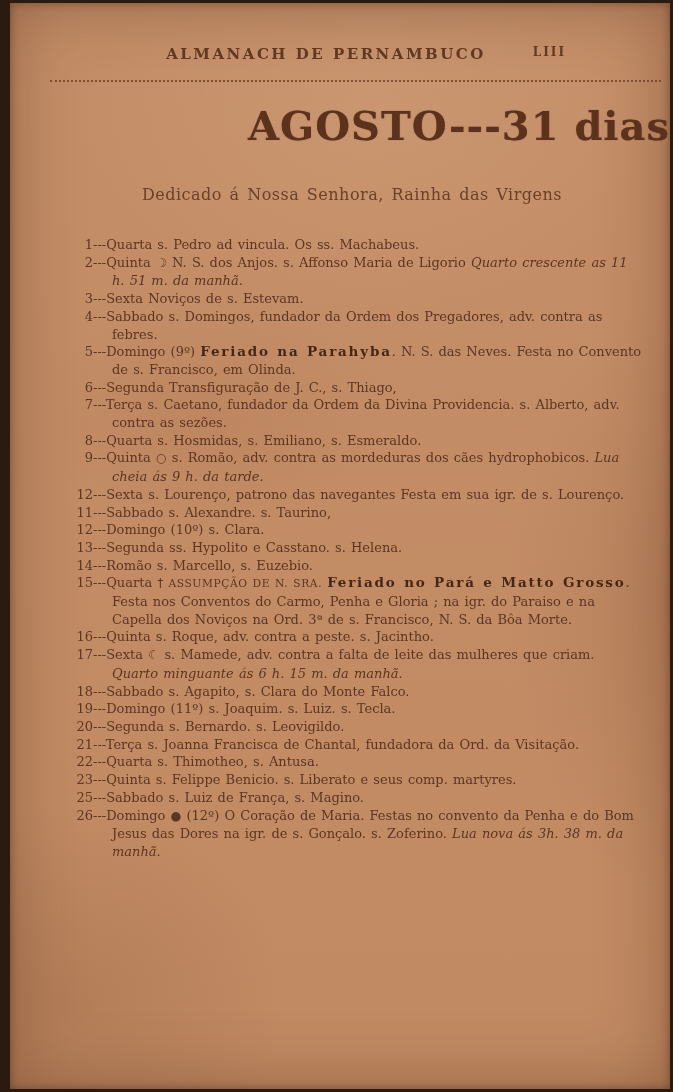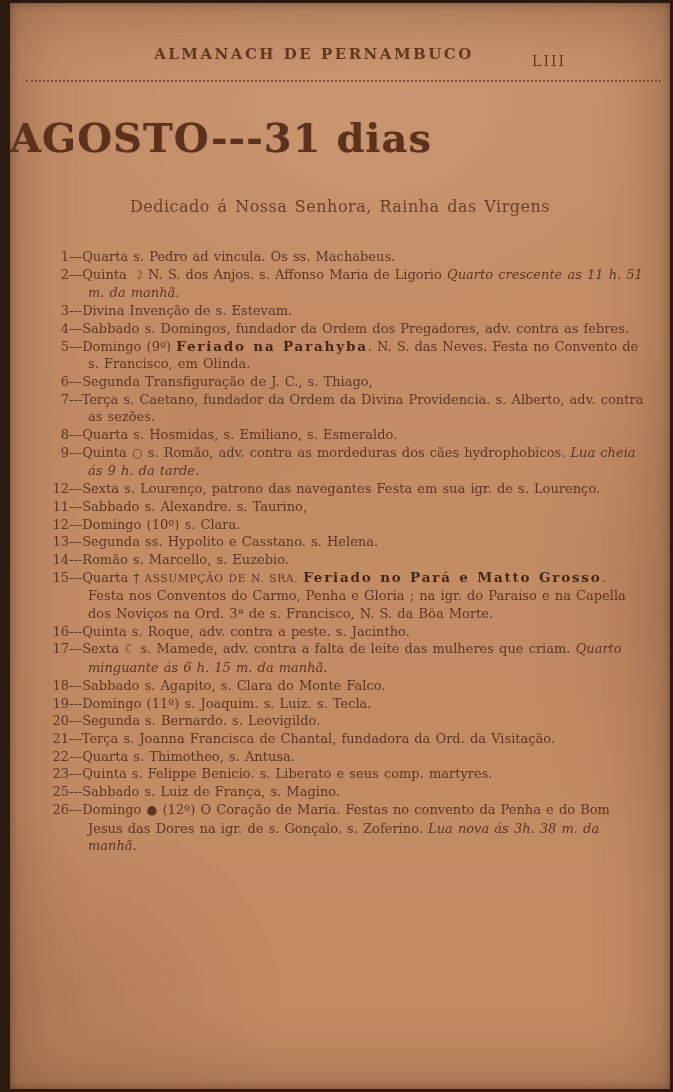--- a/index.html
+++ b/index.html
@@ -12,53 +12,53 @@
   .paper {
     position: absolute;
     left: 10px; top: 3px; right: 3px; bottom: 3px;
     background:
       radial-gradient(ellipse 420px 300px at 55% 10%, rgba(255,228,196,0.10), transparent 70%),
       radial-gradient(ellipse 320px 280px at 8% 92%, rgba(92,44,22,0.14), transparent 70%),
       radial-gradient(ellipse 220px 420px at 99% 55%, rgba(92,44,22,0.10), transparent 70%),
       radial-gradient(ellipse 260px 160px at 30% 38%, rgba(120,60,30,0.08), transparent 70%),
       linear-gradient(#c48e68, #c18a63);
     box-shadow: inset 0 0 70px rgba(70,35,15,0.38), inset 0 0 8px rgba(50,25,10,0.45);
+    padding-left: 24px;
   }
   .header {
     position: relative;
     margin-top: 42px;
     height: 20px;
     color: #64381f;
   }
   .header-title {
     position: absolute;
     left: 0; right: 0;
     text-align: center;
     transform: translateX(-26px);
     font-size: 15px;
     font-weight: bold;
     letter-spacing: 2.5px;
   }
   .page-number {
     position: absolute;
     right: 104px; top: 0;
-    font-size: 14px;
-    font-weight: normal;
+    font-size: 12px;
+    font-weight: bold;
     letter-spacing: 2px;
-    margin-top: 8px;
   }
   .rule {
     margin: 15px 9px 0 16px;
     height: 0;
     border-top: 2px dotted #76432a;
     opacity: 0.85;
   }
   .month-title {
-    margin-top: 32px;
-    text-align: left;
+    margin-top: 20px;
+    text-align: right;
     font-size: 40px;
     font-weight: bold;
     letter-spacing: 1px;
     color: #5d321d;
     text-shadow: 0 0 1px rgba(93,50,29,0.55);
   }
   .dedication {
     margin-top: 36px;
     text-align: center;
     font-size: 16px;
@@ -101,21 +101,21 @@
 
   <div class="rule"></div>
 
   <div class="month-title">AGOSTO---31 dias</div>
 
   <div class="dedication">Dedicado á Nossa Senhora, Rainha das Virgens</div>
 
   <div class="entries">
       <div class="entry"><span class="day">1</span><span class="dash">---</span><span class="text"><span class="seg-n">Quarta s. Pedro ad vincula. Os ss. Machabeus.</span></span></div>
       <div class="entry"><span class="day">2</span><span class="dash">---</span><span class="text"><span class="seg-n">Quinta </span><span class="seg-sym">☽</span><span class="seg-n"> N. S. dos Anjos. s. Affonso Maria de Ligorio </span><span class="seg-i">Quarto crescente as 11 h. 51 m. da manhã.</span></span></div>
-      <div class="entry"><span class="day">3</span><span class="dash">---</span><span class="text"><span class="seg-n">Divina Invenção de s. Estevam.</span></span></div>
+      <div class="entry"><span class="day">3</span><span class="dash">---</span><span class="text"><span class="seg-n">Sexta Noviços de s. Estevam.</span></span></div>
       <div class="entry"><span class="day">4</span><span class="dash">---</span><span class="text"><span class="seg-n">Sabbado s. Domingos, fundador da Ordem dos Pregadores, adv. contra as febres.</span></span></div>
       <div class="entry"><span class="day">5</span><span class="dash">---</span><span class="text"><span class="seg-n">Domingo (9º) </span><span class="seg-b">Feriado na Parahyba</span><span class="seg-n">. N. S. das Neves. Festa no Convento de s. Francisco, em Olinda.</span></span></div>
       <div class="entry"><span class="day">6</span><span class="dash">---</span><span class="text"><span class="seg-n">Segunda Transfiguração de J. C., s. Thiago,</span></span></div>
       <div class="entry"><span class="day">7</span><span class="dash">---</span><span class="text"><span class="seg-n">Terça s. Caetano, fundador da Ordem da Divina Providencia. s. Alberto, adv. contra as sezões.</span></span></div>
       <div class="entry"><span class="day">8</span><span class="dash">---</span><span class="text"><span class="seg-n">Quarta s. Hosmidas, s. Emiliano, s. Esmeraldo.</span></span></div>
       <div class="entry"><span class="day">9</span><span class="dash">---</span><span class="text"><span class="seg-n">Quinta </span><span class="seg-sym">○</span><span class="seg-n"> s. Romão, adv. contra as mordeduras dos cães hydrophobicos. </span><span class="seg-i">Lua cheia ás 9 h. da tarde.</span></span></div>
       <div class="entry"><span class="day">12</span><span class="dash">---</span><span class="text"><span class="seg-n">Sexta s. Lourenço, patrono das navegantes Festa em sua igr. de s. Lourenço.</span></span></div>
       <div class="entry"><span class="day">11</span><span class="dash">---</span><span class="text"><span class="seg-n">Sabbado s. Alexandre. s. Taurino,</span></span></div>
       <div class="entry"><span class="day">12</span><span class="dash">---</span><span class="text"><span class="seg-n">Domingo (10º) s. Clara.</span></span></div>
       <div class="entry"><span class="day">13</span><span class="dash">---</span><span class="text"><span class="seg-n">Segunda ss. Hypolito e Casstano. s. Helena.</span></span></div>

